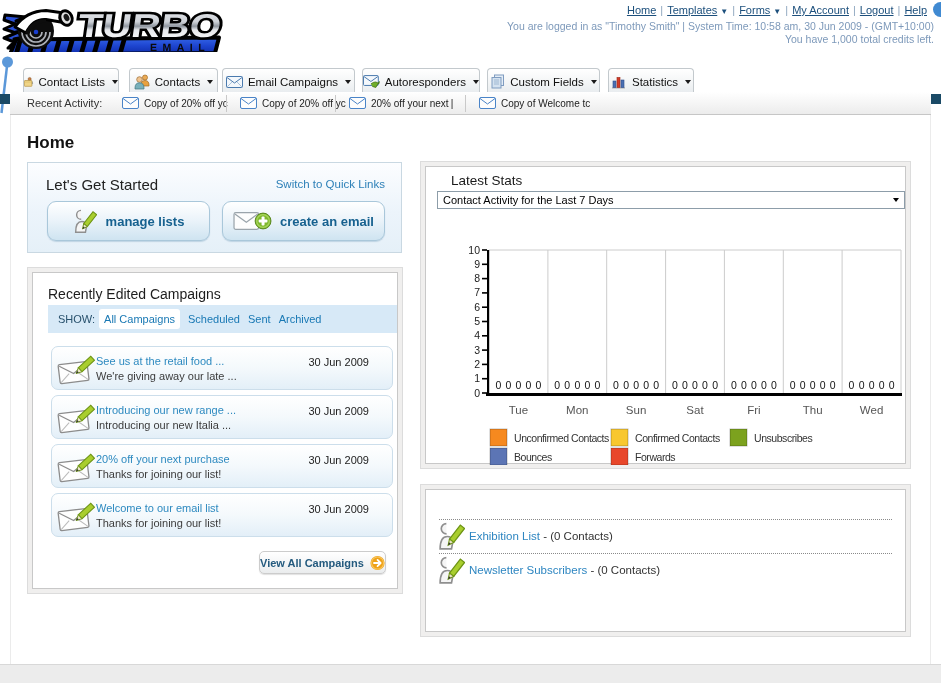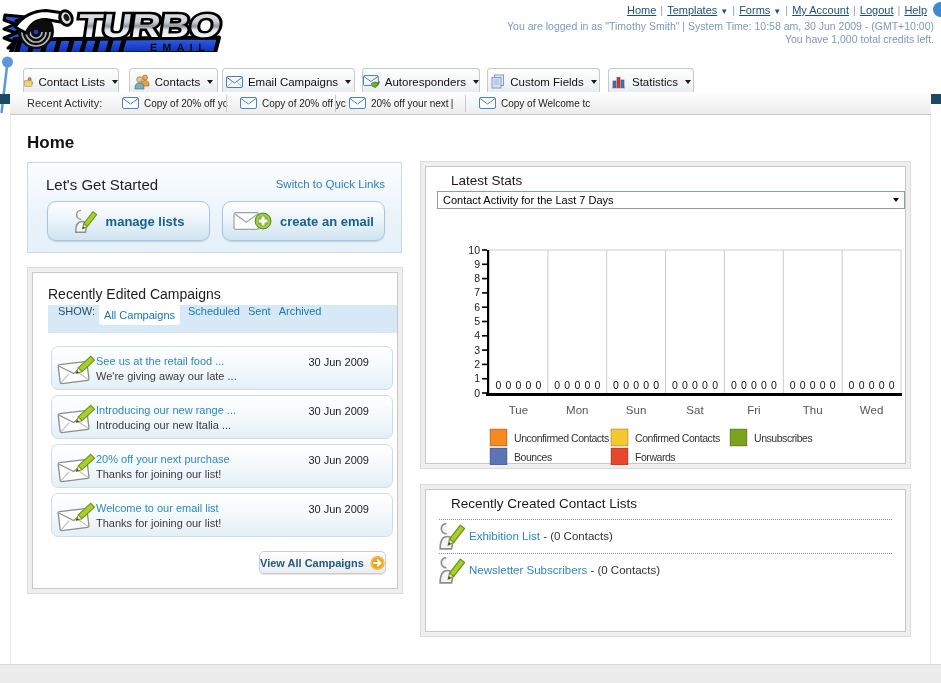--- a/index.html
+++ b/index.html
@@ -28,21 +28,21 @@
 
 .frame { position:absolute; border:1px solid #dcdcdc; background:#f0efee; padding:4px; }
 .frame .inner { border:1px solid #c8c8c8; background:#fff; width:100%; height:100%; position:relative; }
 
 .panelA { position:absolute; left:27px; top:162px; width:375px; height:91px; border:1px solid #c9d8e2; background:linear-gradient(180deg,#fcfdff 0%,#ecf4fb 55%,#e5f0f8 100%); }
 .panelA .ptitle { position:absolute; left:18px; top:13px; font-size:15px; color:#222; }
 .panelA .plink { position:absolute; right:16px; top:15px; font-size:11.5px; color:#2e80b8; }
 .bigbtn { position:absolute; top:38px; width:163px; height:40px; border:1px solid #a9c7da; border-radius:9px; background:linear-gradient(#ffffff,#ecf4fa 45%,#cfe4f1); display:flex; align-items:center; justify-content:center; font-size:13px; font-weight:bold; color:#16618f; box-shadow:0 1px 1px rgba(120,160,190,.35); }
 
 .pbtitle { position:absolute; left:15px; top:13px; font-size:14px; color:#1d1d1d; }
-.showbar { position:absolute; left:15px; top:32px; width:349px; height:28px; background:#d7e9f7; display:flex; align-items:flex-start; font-size:11px; }
+.showbar { position:absolute; left:15px; top:32px; width:349px; height:28px; background:#d7e9f7; display:flex; align-items:center; font-size:11px; }
 .showbar .sl { color:#28516d; margin-left:10px; }
 .showbar .pill { background:#fff; border-radius:3px; padding:4px 5px; color:#1878b4; margin-left:4px; }
 .showbar a { color:#1878b4; margin-left:8px; }
 .citem { position:absolute; left:18px; width:342px; height:44px; border:1px solid #ccdeeb; border-radius:7px; background:linear-gradient(#ffffff,#f4f9fc 50%,#e3eff8); }
 .citem svg { position:absolute; left:5px; top:6px; }
 .citem .t1 { position:absolute; left:44px; top:8px; font-size:11px; color:#2e8ac0; }
 .citem .t2 { position:absolute; left:44px; top:23px; font-size:11px; color:#3c3c3c; }
 .citem .dt { position:absolute; right:23px; top:9px; font-size:11px; color:#222; }
 .smallbtn { position:absolute; height:23px; border:1px solid #cccccc; border-radius:5px; background:linear-gradient(#ffffff,#f4f5f6 55%,#eaeced); display:flex; align-items:center; justify-content:center; font-size:11px; font-weight:bold; color:#245a7e; box-shadow:0 1px 1px rgba(0,0,0,.12); white-space:nowrap; gap:6px; }
 
@@ -372,21 +372,20 @@
 <rect x="64" y="281" width="17" height="17" fill="#5C75B5" stroke="rgba(0,0,0,0.25)"></rect>
 <text x="88" y="294" font-size="10.5" letter-spacing="-0.45" fill="#333">Bounces</text>
 <rect x="185" y="281" width="17" height="17" fill="#E8472B" stroke="rgba(0,0,0,0.25)"></rect>
 <text x="209" y="294" font-size="10.5" letter-spacing="-0.45" fill="#333">Forwards</text>
       </svg>
 </div>
   </div>
 
 <div class="frame" style="left:420px;top:484px;width:491px;height:153px;">
 <div class="inner">
-<div class="pctitle">Recently Created Contact Lists</div>
 <div class="dotline" style="top:29px;"></div>
 <svg class="abs" style="left:11px;top:32px;" width="28" height="29" viewBox="0 0 27 28">
 <path d="M9 1.5 A5 5 0 1 0 9.2 11.5" fill="#f5f5f5" stroke="#8f8f8f" stroke-width="1.6"></path>
 <path d="M3 26 Q3 14 10 14 Q14 14 15.5 18 L14 26 Z" fill="#f5f5f5" stroke="#8f8f8f" stroke-width="1.6"></path>
 <g transform="rotate(38 17 14)">
           <rect x="14.6" y="2" width="5.2" height="17" fill="#a9ce2e" stroke="#6d9414" stroke-width="1.2"></rect>
           <path d="M14.6 19 L17.2 24.5 L19.8 19 Z" fill="#e9e2c8" stroke="#6d9414" stroke-width="1"></path>
           <path d="M16.2 21.8 L17.2 24.5 L18.3 21.8 Z" fill="#333"></path>
         </g>
 </svg>

